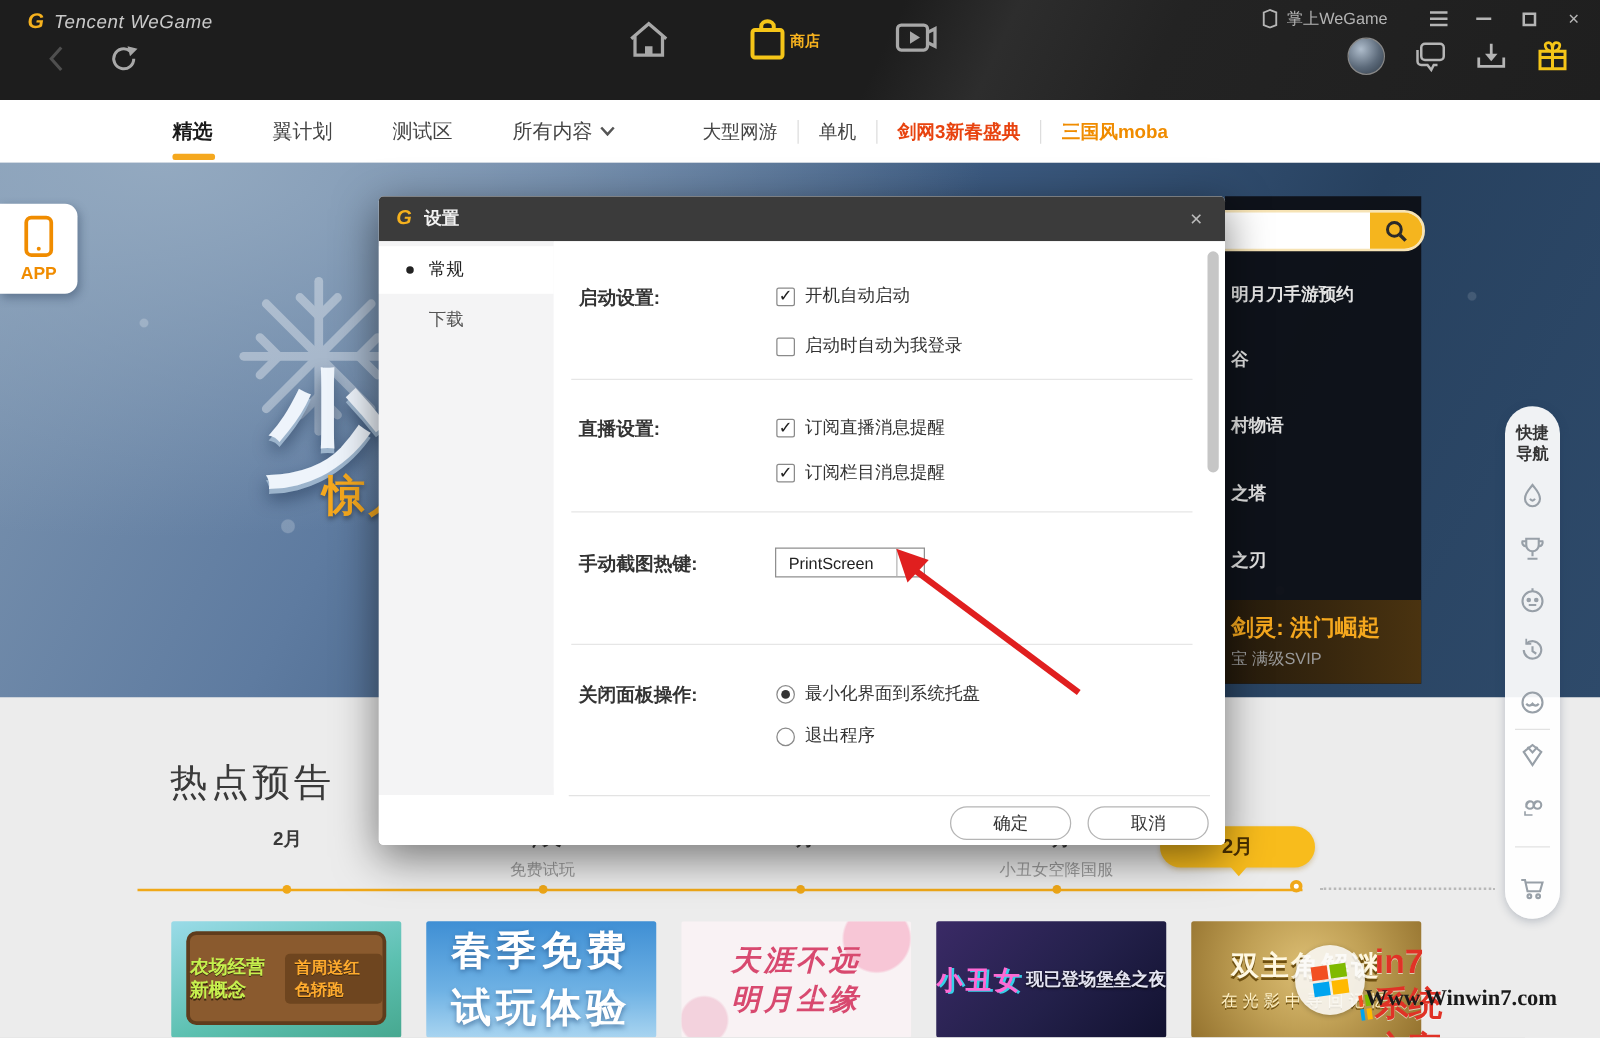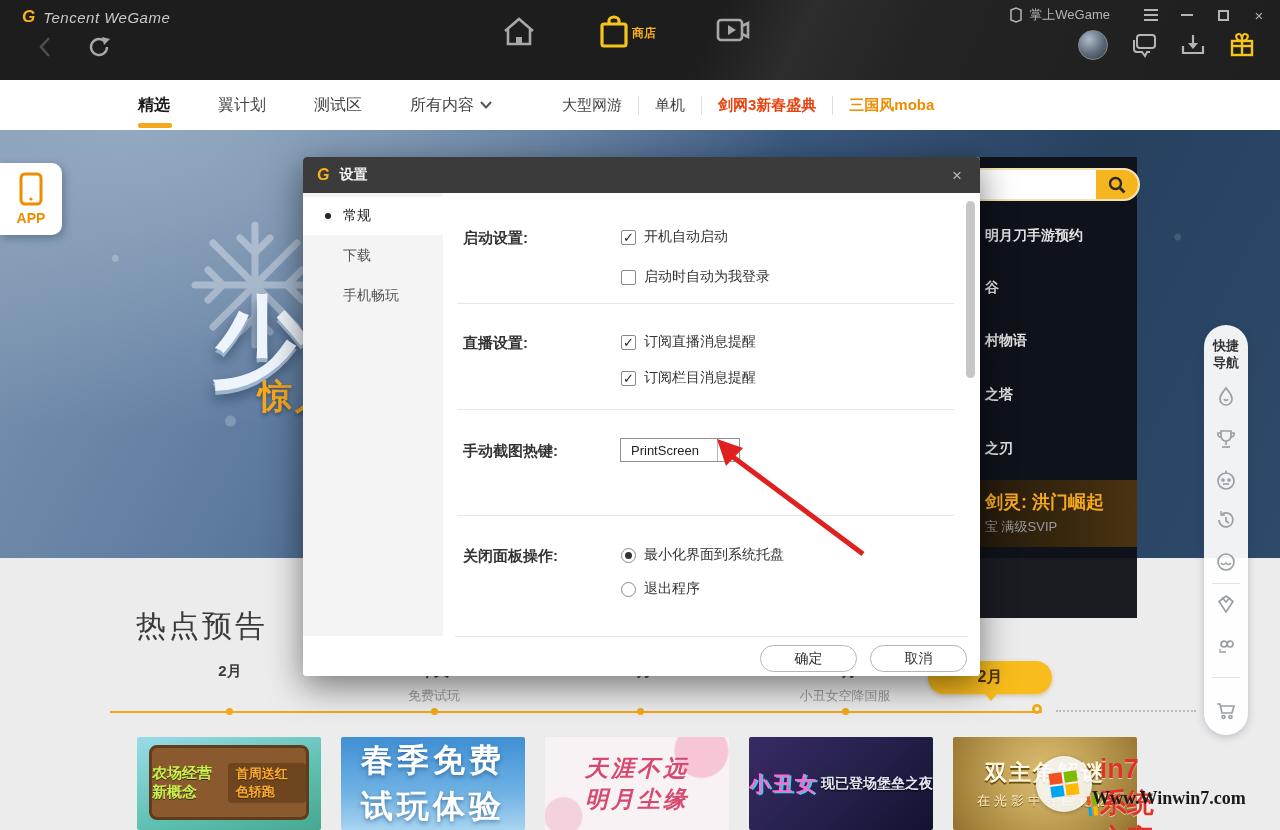--- a/index.html
+++ b/index.html
@@ -79,21 +79,21 @@
     background:linear-gradient(#eef6ff,#9cc4ee); transform:rotate(38deg); border-radius:3px; }
   .g-lol { background:radial-gradient(circle at 50% 45%,#173a4a,#07121c 70%); border-radius:50%;
     border:2px solid #c8a23c; display:flex; align-items:center; justify-content:center; }
   .g-lol span { color:#d9b44a; font-weight:bold; font-size:16px; }
   .badge-jian { position:absolute; right:-6px; top:-7px; background:#e23c3c; color:#fff; font-size:10px;
     padding:1px 3px; border-radius:2px; line-height:12px; }
   .morebtn { margin-top:14px; width:46px; height:24px; border:1px solid #ccc; border-radius:13px;
     color:#777; font-size:12px; display:flex; align-items:center; justify-content:center; cursor:pointer; background:#fff; }
 
   
-  .rpanel { position:absolute; left:980px; top:157px; width:157px; height:461px; z-index:3;
+  .rpanel { position:absolute; left:980px; top:157px; width:157px; height:390px; z-index:3;
     background:rgba(13,15,21,.94); color:#ddd; overflow:hidden; }
   .ritem { position:absolute; left:5px; font-size:14px; font-weight:bold; color:#e2e2e2; white-space:nowrap; }
   .rhl { position:absolute; left:0; top:323px; width:157px; height:67px;
     background:linear-gradient(90deg,#241a0c,#4a3310); }
   .rhl .t1 { position:absolute; left:5px; top:10px; color:#f5a81e; font-weight:bold; font-size:18px; white-space:nowrap; }
   .rhl .t2 { position:absolute; left:5px; top:38px; color:#9a9a9a; font-size:13px; white-space:nowrap; }
 
   
   .qnav { position:absolute; left:1204px; top:325px; width:44px; height:410px; z-index:6;
     background:rgba(255,255,255,.93); border-radius:22px; box-shadow:0 2px 8px rgba(30,50,80,.25); }
@@ -491,23 +491,20 @@
     </div>
 
     <div class="dlg-side">
       <div class="dtab sel" style="top:4px">
         <span class="bullet"></span>
         <span>常规</span>
       </div>
       <div class="dtab" style="top:44px">
         <span>下载</span>
       </div>
-      <div class="dtab" style="top:84px">
-        <span>手机畅玩</span>
-      </div>
     </div>
 
     <div class="dlg-body">
       <div class="sec-label" style="left:20px; top:36px">启动设置:</div>
       <div class="opt" style="left:178px; top:35px">
         <span class="cb on"></span>
         <span>开机自动启动</span>
       </div>
       <div class="opt" style="left:178px; top:75px">
         <span class="cb"></span>

